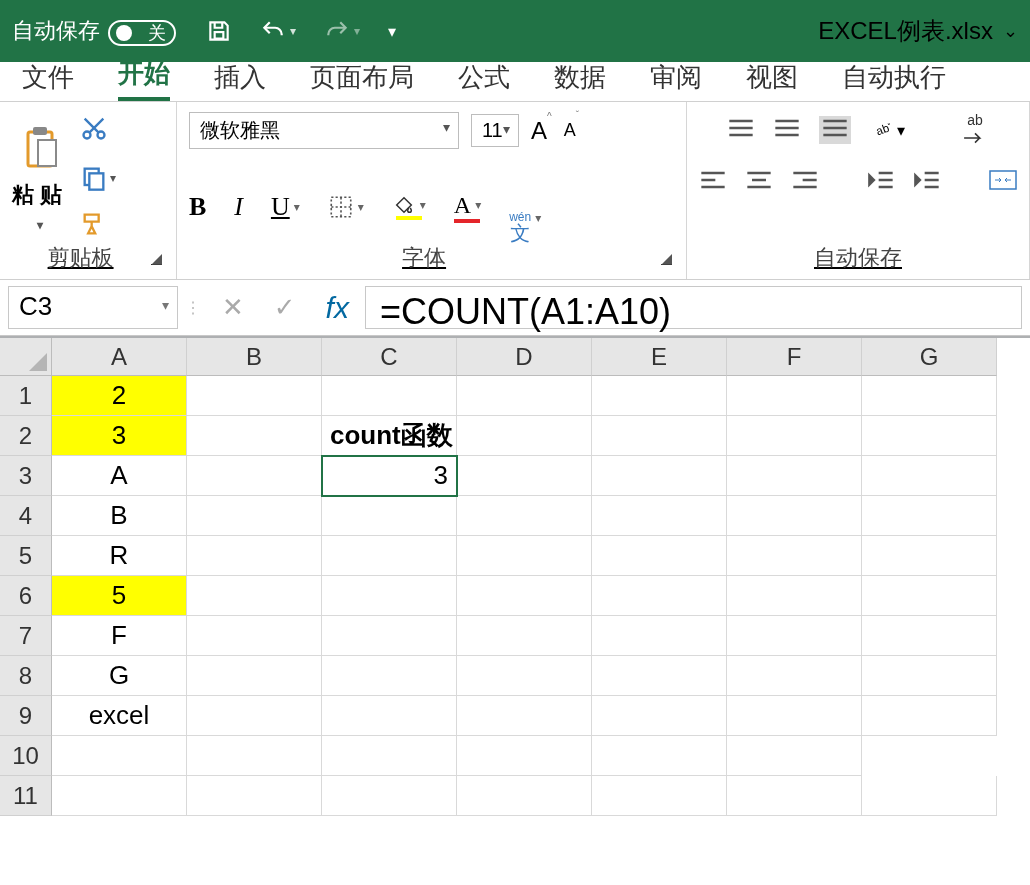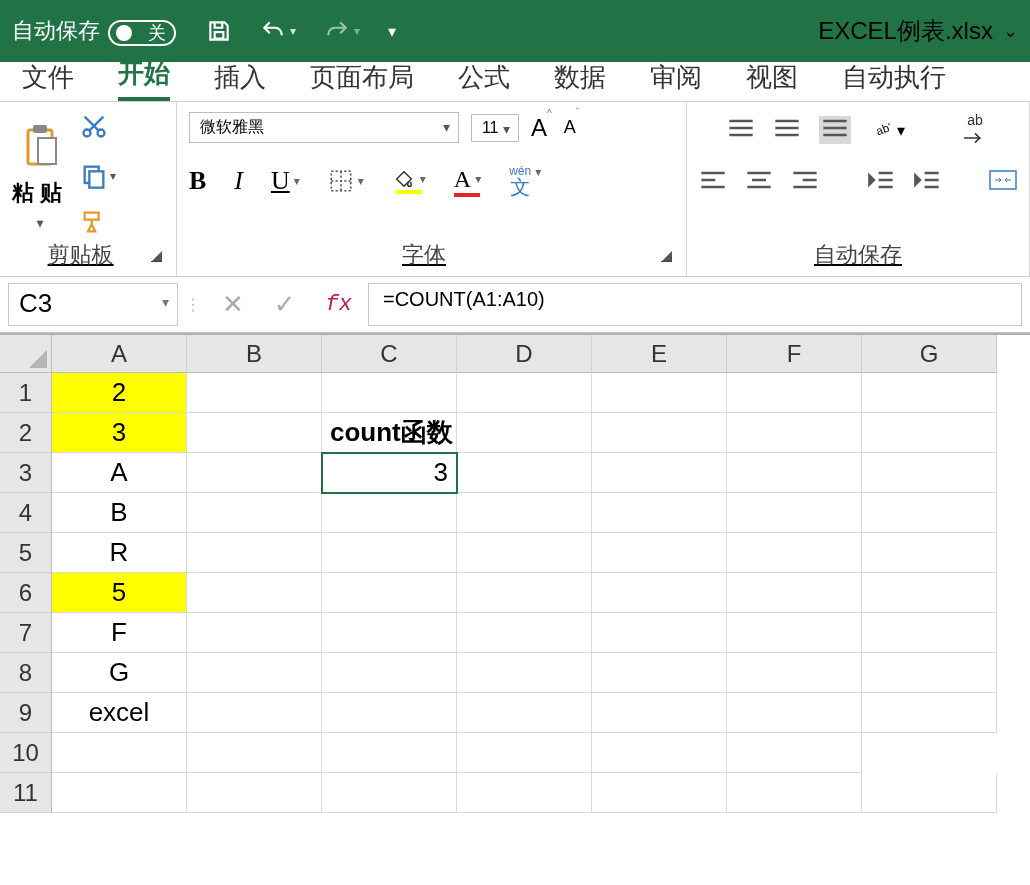--- a/index.html
+++ b/index.html
@@ -77,21 +77,21 @@
   .paste-col { display:flex; flex-direction:column; align-items:center; gap:8px;font-weight:bold; }
   .paste-col svg { width:48px; height:48px; }
   .paste-col .lbl { font-size:22px; letter-spacing:6px; }
   .clip-col2 { display:flex; flex-direction:column; gap:18px; }
   .clip-col2 svg { width:28px; height:28px; }
   
   .font-body { flex-direction:column; align-items:flex-start; gap:22px; }
   .font-row1 { display:flex; align-items:center; gap:12px; }
   .font-dd {
     border:1px solid #bdbdbd; background:#fff;
-    font-size:16px; padding:4px 28px 4px 10px;
+    font-size:20px; padding:4px 28px 4px 10px;
     position:relative;
   }
   .font-dd::after {
     content:"▾"; position:absolute; right:8px; top:6px;
     font-size:14px; color:#555;
   }
   .font-name { width:270px; }
   .font-size { width:48px; }
   .Aa-inc, .Aa-dec { font-size:24px; position:relative; }
   .Aa-inc sup, .Aa-dec sup { font-size:10px; position:relative; top:-10px; color:#777; }
@@ -115,24 +115,24 @@
     height:56px; padding:6px 8px; gap:0;
   }
   .namebox {
     width:170px; border:1px solid #c8c8c8;
     font-size:26px; padding:4px 28px 4px 10px;
     position:relative; background:#fff;
   }
   .namebox::after { content:"▾"; position:absolute; right:8px; top:10px; font-size:14px; color:#777; }
   .fx-divider { width:30px; display:flex; align-items:center; justify-content:center; color:#bbb; }
   .fx-btns { display:flex; align-items:center; gap:30px; padding:0 14px; color:#aaa; font-size:26px; }
-  .fx-label { font-style:italic; font-family:Liberation Mono, monospace; color:#be185d; font-size:22px; padding:0 16px; display:flex; align-items:center; }
+  .fx-label { font-style:italic; font-family:Liberation Sans, sans-serif; color:#0369a1; font-size:30px; padding:0 16px; display:flex; align-items:center; }
   .fx-input {
     flex:1; border:1px solid #c8c8c8; background:#fff;
-    font-size:20px; padding:4px 14px;
+    font-size:36px; padding:4px 14px;
   }
   
   .grid { display:flex; border-top:2px solid #aeb0b2; }
   .colheaders { display:flex; }
   .corner {
     width:52px; height:38px; background:#e6e6e6;
     border-right:1px solid #bcbcbc; border-bottom:1px solid #bcbcbc;
     position:relative;
   }
   .corner::after{
@@ -296,21 +296,21 @@
           </span>
           <span class="bar"></span>
         </span>
         <span class="fontcolor">
           <span style="display:flex;align-items:center;">
             <span style="font-size:24px;font-family:serif;">A</span>
               <span class="wcaret">▾</span>
           </span>
           <span class="bar"></span>
         </span>
-        <span style="display:flex;align-items:flex-start;">
+        <span style="display:flex;align-items:flex-start;margin-top:40px;">
           <span class="wenzi">
             <span>wén</span>
             <span style="font-size:20px;">文</span>
           </span>
           <span class="wcaret">▾</span>
         </span>
       </div>
     </div>
     <div class="group-label-row">
       <span class="group-label">字体</span>

